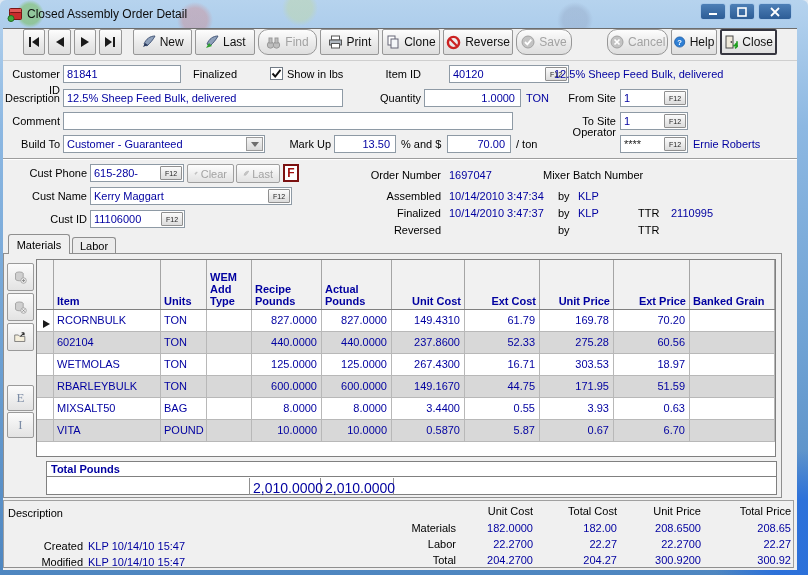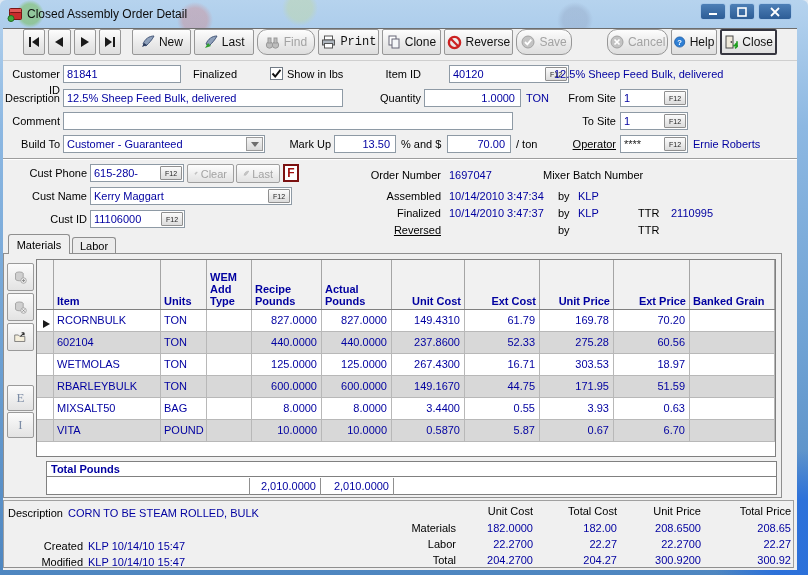--- a/index.html
+++ b/index.html
@@ -64,21 +64,21 @@
   .gcell{border-right:1px solid #b8b8b8;border-bottom:1px solid #b8b8b8;font-size:11px;color:#0000a0;
     padding:4px 4px 0 3px;overflow:hidden;white-space:nowrap;}
   .gcell.r{text-align:right;}
   .grow.alt .gcell{background:#d8d8d8;}
   .csel{width:17px;}.cw0{width:107px;}.cw1{width:46px;}.cw2{width:45px;}.cw3{width:70px;}.cw4{width:70px;}
   .cw5{width:73px;}.cw6{width:75px;}.cw7{width:74px;}.cw8{width:76px;}.cw9{width:85px;}
   .rowarrow{width:0;height:0;border-top:4px solid transparent;border-bottom:4px solid transparent;border-left:7px solid #1a1a1a;margin:6px auto 0 3px;}
   .totalsbox{position:absolute;left:42px;top:207px;width:731px;height:34px;background:#fff;border:1px solid #808080;}
   .totlabel{height:15px;border-bottom:1px solid #808080;font-size:11px;font-weight:bold;color:#0000a0;padding:1px 0 0 4px;}
   .totcell{position:absolute;top:16px;height:17px;width:72px;border-right:1px solid #909090;
-    font-size:11px;color:#0000a0;text-align:right;padding:2px 4px 0 3px;}
+    font-size:14px;color:#0000a0;text-align:right;padding:2px 4px 0 3px;}
   
   .bottom{position:absolute;left:0;top:471px;width:791px;height:68px;background:#f0f0f0;
     border:1px solid #a0a0a0;border-bottom:1px solid #8f8f8f;}
   .sumrow{position:absolute;left:369px;width:420px;height:15px;}
   .sumrow span{display:inline-block;text-align:right;font-size:11px;vertical-align:top;}
   .sc0{width:83px;color:#000;}.sc1{width:77px;}.sc2{width:84px;padding-left:8px;}.sc3{width:84px;}.sc4{width:90px;}
   .sumrow.head span{color:#000;}
   .sumrow.vals span:not(.sc0){color:#0000a0;}
   svg{display:block;}
 </style>
@@ -154,21 +154,21 @@
       </button>
       <button class="tbtn dis" style="width:74px;">
         <svg width="15" height="13" viewBox="0 0 15 13">
             <circle cx="4.5" cy="9" r="3.2" fill="#bdbdbd" stroke="#9a9a9a"></circle>
             <circle cx="10.5" cy="9" r="3.2" fill="#bdbdbd" stroke="#9a9a9a"></circle>
             <rect x="3" y="2" width="3" height="5" fill="#bdbdbd" stroke="#9a9a9a"></rect>
             <rect x="9" y="2" width="3" height="5" fill="#bdbdbd" stroke="#9a9a9a"></rect>
           </svg>
         <span>Find</span>
       </button>
-      <button class="tbtn" style="width:73px;font-family:Liberation Mono, monospace;">
+      <button class="tbtn" style="width:73px;">
         <svg width="15" height="14" viewBox="0 0 15 14">
             <rect x="3.5" y="1" width="8" height="4" fill="#fff" stroke="#555"></rect>
             <rect x="1.5" y="5" width="12" height="5" fill="#aeb6be" stroke="#555"></rect>
             <rect x="3.5" y="8.5" width="8" height="4.5" fill="#fff" stroke="#555"></rect>
           </svg>
         <span>Print</span>
       </button>
       <button class="tbtn" style="width:73px;">
         <svg width="14" height="14" viewBox="0 0 14 14">
             <rect x="2" y="1" width="7" height="9" fill="#fff" stroke="#667"></rect>
@@ -262,21 +262,21 @@
     </div>
     <span class="lbl" style="left:282px;top:107px;width:46px;">Mark Up</span>
     <div class="fld" style="left:331px;top:106px;width:62px;">
         <span class="num">13.50</span>
       </div>
     <span class="txt" style="left:398px;top:107px;">% and $</span>
     <div class="fld" style="left:444px;top:106px;width:64px;">
         <span class="num">70.00</span>
       </div>
     <span class="txt" style="left:513px;top:107px;">/ ton</span>
-    <span class="lbl" style="left:545px;top:107px;width:68px;text-decoration:underline;">Operator</span>
+    <span class="lbl" style="left:545px;top:95px;width:68px;">Operator</span>
     <div class="fld hasf12" style="left:617px;top:106px;width:68px;color:#222;">
       <span>****</span>
       <button class="f12">F12</button>
     </div>
     <span class="txt navyt" style="left:690px;top:107px;">Ernie Roberts</span>
 
     <div class="groove" style="top:129px;"></div>
 
     <span class="lbl" style="left:0;top:136px;width:84px;">Cust Phone</span>
     <div class="fld hasf12" style="left:87px;top:135px;width:94px;">
@@ -317,21 +317,21 @@
       <span>11106000</span>
       <button class="f12">F12</button>
     </div>
     <span class="lbl" style="left:310px;top:176px;width:128px;">Finalized</span>
     <span class="txt navyt" style="left:446px;top:176px;">10/14/2010 3:47:37</span>
     <span class="txt" style="left:555px;top:176px;">by</span>
     <span class="txt navyt" style="left:575px;top:176px;">KLP</span>
     <span class="txt" style="left:635px;top:176px;">TTR</span>
     <span class="txt navyt" style="left:668px;top:176px;">2110995</span>
 
-    <span class="lbl" style="left:310px;top:193px;width:128px;text-decoration:underline;">Reversed</span>
+    <span class="lbl" style="left:310px;top:193px;width:128px;">Reversed</span>
     <span class="txt" style="left:555px;top:193px;">by</span>
     <span class="txt" style="left:635px;top:193px;">TTR</span>
 
     <div class="tab" style="left:5px;top:205px;width:62px;height:20px;z-index:2;">
         <span>Materials</span>
       </div>
     <div class="tab" style="left:69px;top:208px;width:44px;height:17px;background:#ececec;">
         <span>Labor</span>
       </div>
 
@@ -465,21 +465,20 @@
 
       <div class="totalsbox">
         <div class="totlabel">Total Pounds</div>
         <div class="totcell" style="left:202px;border-left:1px solid #909090;">2,010.0000</div>
         <div class="totcell" style="left:275px;">2,010.0000</div>
       </div>
     </div>
 
     <div class="bottom">
       <span class="lbl" style="left:0;top:4px;width:59px;">Description</span>
-      <span class="txt navyt" style="left:64px;top:4px;">CORN TO BE STEAM ROLLED, BULK</span>
       <span class="lbl" style="left:0;top:37px;width:79px;">Created</span>
       <span class="txt navyt" style="left:84px;top:37px;">KLP 10/14/10 15:47</span>
       <span class="lbl" style="left:0;top:53px;width:79px;">Modified</span>
       <span class="txt navyt" style="left:84px;top:53px;">KLP 10/14/10 15:47</span>
       <div id="summary">
           <div class="sumrow head" style="top: 4px;"><span class="sc0"></span><span class="sc1">Unit Cost</span><span class="sc2">Total Cost</span><span class="sc3">Unit Price</span><span class="sc4">Total Price</span></div>
           <div class="sumrow vals" style="top: 21px;"><span class="sc0">Materials</span><span class="sc1">182.0000</span><span class="sc2">182.00</span><span class="sc3">208.6500</span><span class="sc4">208.65</span></div>
           <div class="sumrow vals" style="top: 37px;"><span class="sc0">Labor</span><span class="sc1">22.2700</span><span class="sc2">22.27</span><span class="sc3">22.2700</span><span class="sc4">22.27</span></div>
           <div class="sumrow vals" style="top: 53px;"><span class="sc0">Total</span><span class="sc1">204.2700</span><span class="sc2">204.27</span><span class="sc3">300.9200</span><span class="sc4">300.92</span></div>
         </div>

